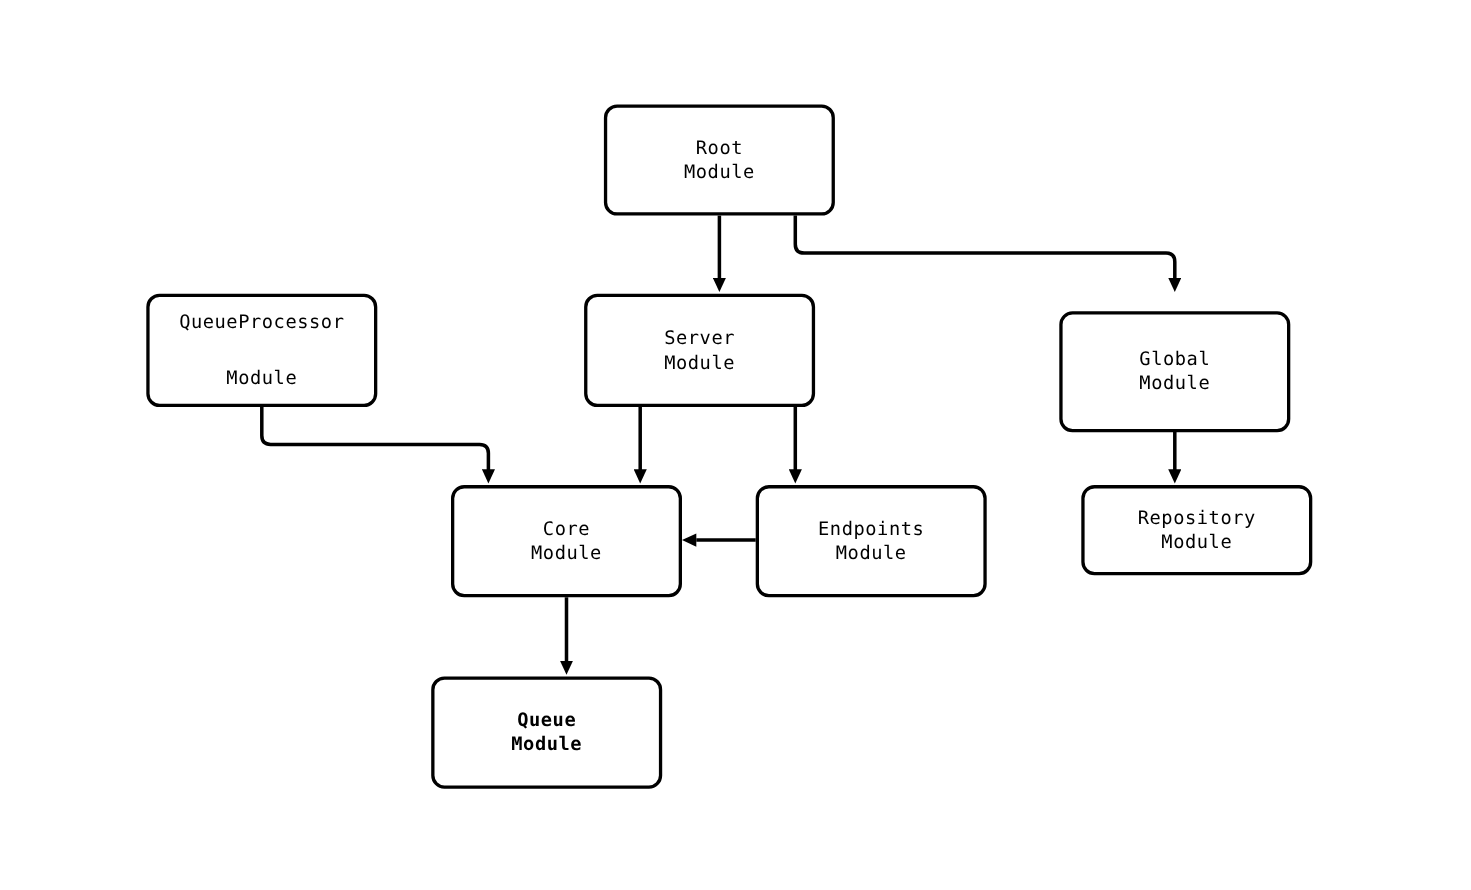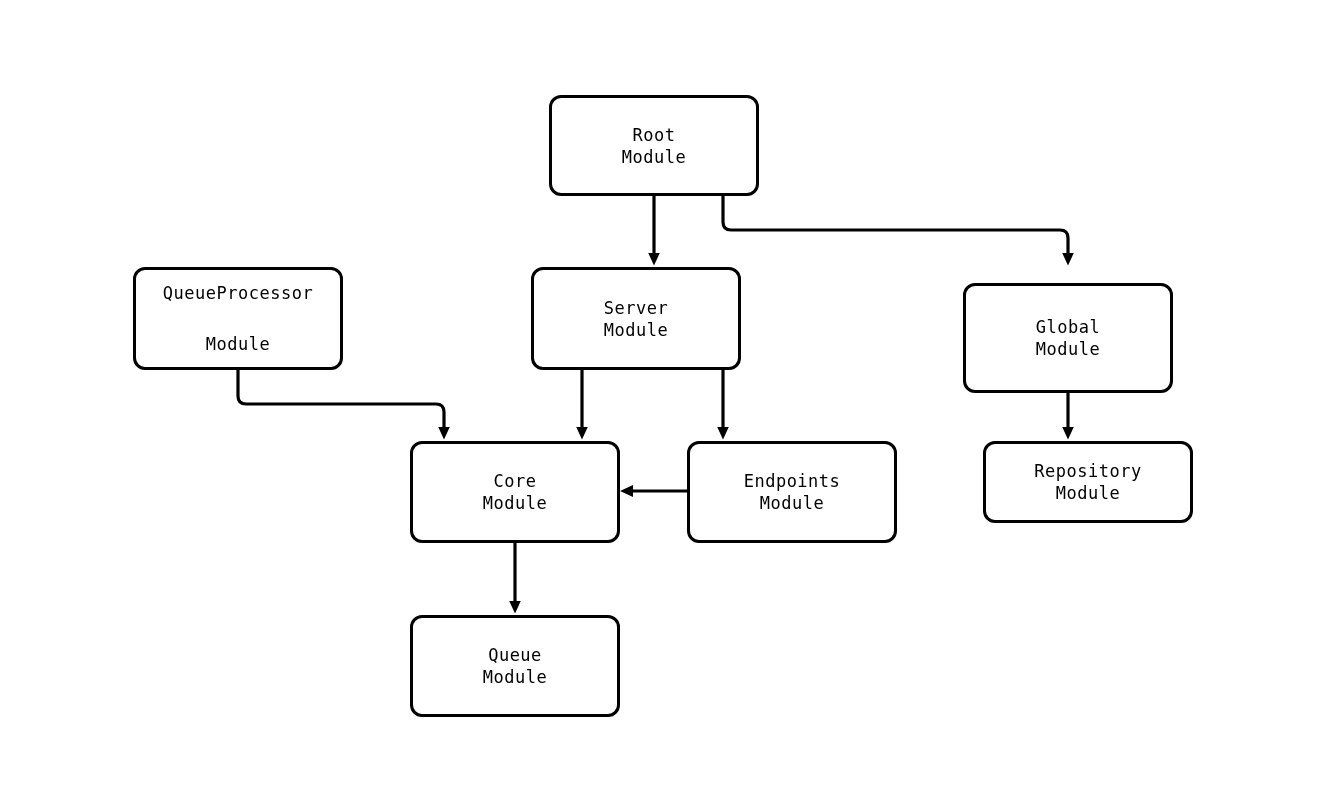--- a/index.html
+++ b/index.html
@@ -109,18 +109,18 @@
   <div class="node" style="left:687px; top:441px; width:210px; height:102px;">
     <div class="line">Endpoints</div>
     <div class="line">Module</div>
   </div>
 
   <div class="node" style="left:963px; top:441px; width:210px; height:82px;margin-left:20px;">
     <div class="line">Repository</div>
     <div class="line">Module</div>
   </div>
 
-  <div class="node" style="left:410px; top:615px; width:210px; height:102px;">
+  <div class="node" style="left:392px; top:615px; width:210px; height:102px;font-weight:bold;">
     <div class="line">Queue</div>
     <div class="line">Module</div>
   </div>
 
 </div>
 
 </body></html>

